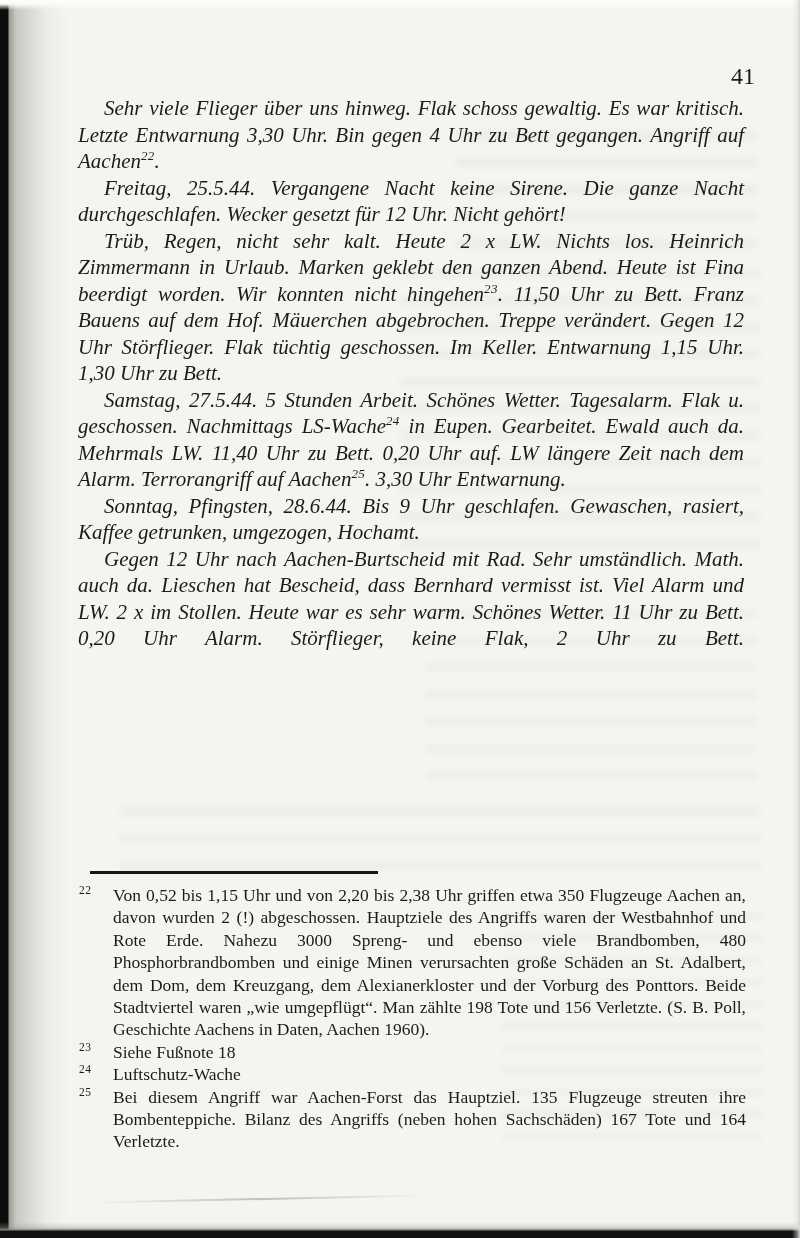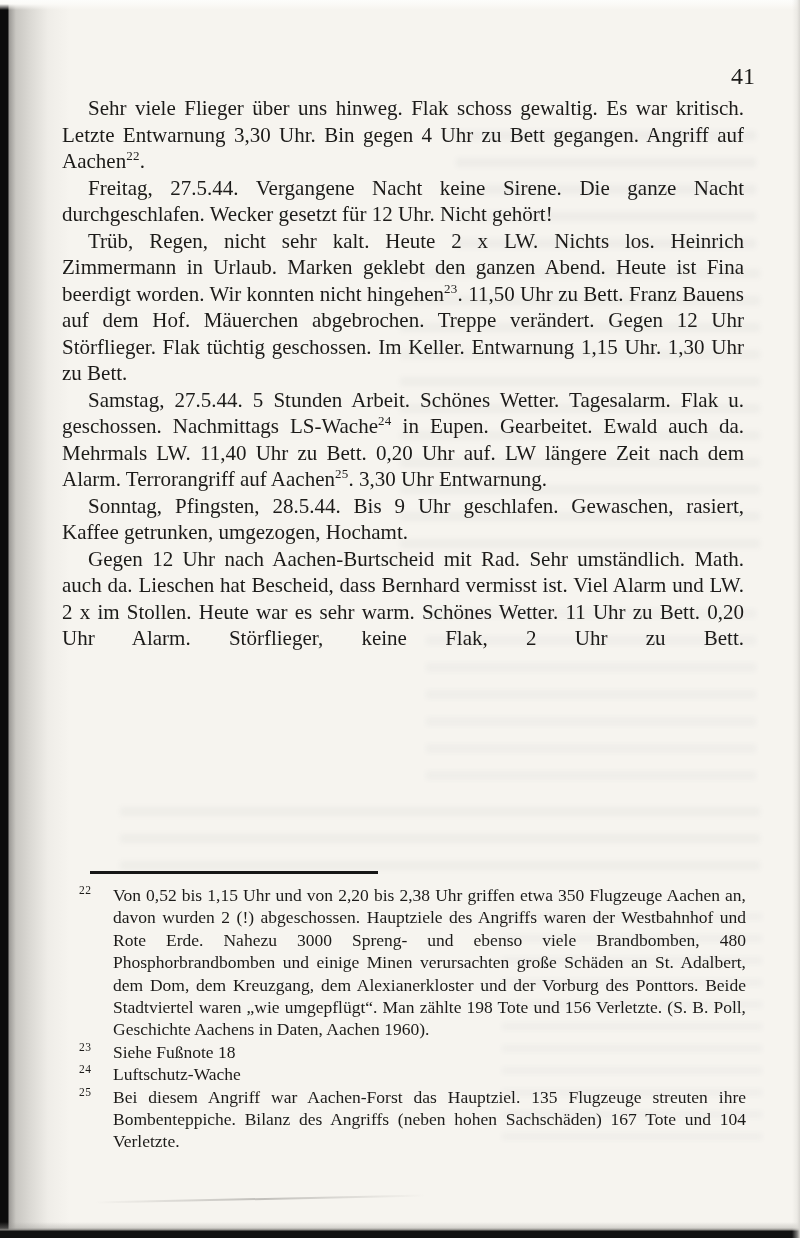--- a/index.html
+++ b/index.html
@@ -60,23 +60,23 @@
     position:absolute; left:95px; top:1198px; width:330px; height:2px; z-index:2;
     background:linear-gradient(90deg, rgba(0,0,0,0), rgba(150,148,144,.55), rgba(0,0,0,0));
     transform:rotate(-1.2deg); pointer-events:none;
   }
   
   .page-number {
     position:absolute; top:64px; right:45px; z-index:5;
     font-size:24px; line-height:1;
   }
   .body-text {
-    position:absolute; top:95px; left:62px; right:56px; z-index:5;
+    position:absolute; top:95px; left:78px; right:56px; z-index:5;
     font-size:21px; line-height:26.5px; text-align:justify;
-    hyphens:auto; -webkit-hyphens:auto;
+    hyphens:auto;font-style:italic; -webkit-hyphens:auto;
   }
   .body-text p { margin:0; text-indent:26px; }
   .body-text p:last-child { text-align-last:justify; }
   .body-text sup {
     font-size:13px; line-height:0; vertical-align:super; letter-spacing:.3px;
   }
   .fn-rule {
     position:absolute; top:871px; left:90px; width:288px; height:3px; z-index:5;
     background:#161616;
   }
@@ -99,32 +99,32 @@
   <div class="bleed b2"></div>
   <div class="bleed b3"></div>
   <div class="bleed b4"></div>
   <div class="bleed b5"></div>
   <div class="crease"></div>
 
   <div class="page-number">41</div>
 
   <div class="body-text">
       <p>Sehr viele Flieger über uns hinweg. Flak schoss gewaltig. Es war kritisch. Letzte Entwarnung 3,30 Uhr. Bin gegen 4 Uhr zu Bett gegangen. Angriff auf Aachen<sup>22</sup>.</p>
-      <p>Freitag, 27.5.44. Vergangene Nacht keine Sirene. Die ganze Nacht durchgeschlafen. Wecker gesetzt für 12 Uhr. Nicht gehört!</p>
+      <p>Freitag, 25.5.44. Vergangene Nacht keine Sirene. Die ganze Nacht durchgeschlafen. Wecker gesetzt für 12 Uhr. Nicht gehört!</p>
       <p>Trüb, Regen, nicht sehr kalt. Heute 2 x LW. Nichts los. Heinrich Zimmermann in Urlaub. Marken geklebt den ganzen Abend. Heute ist Fina beerdigt worden. Wir konnten nicht hingehen<sup>23</sup>. 11,50 Uhr zu Bett. Franz Bauens auf dem Hof. Mäuerchen abgebrochen. Treppe verändert. Gegen 12 Uhr Störflieger. Flak tüchtig geschossen. Im Keller. Entwarnung 1,15 Uhr. 1,30 Uhr zu Bett.</p>
       <p>Samstag, 27.5.44. 5 Stunden Arbeit. Schönes Wetter. Tagesalarm. Flak u. geschossen. Nachmittags LS-Wache<sup>24</sup> in Eupen. Gearbeitet. Ewald auch da. Mehrmals LW. 11,40 Uhr zu Bett. 0,20 Uhr auf. LW längere Zeit nach dem Alarm. Terrorangriff auf Aachen<sup>25</sup>. 3,30 Uhr Entwarnung.</p>
-      <p>Sonntag, Pfingsten, 28.5.44. Bis 9 Uhr geschlafen. Gewaschen, rasiert, Kaffee getrunken, umgezogen, Hochamt.</p>
+      <p>Sonntag, Pfingsten, 28.6.44. Bis 9 Uhr geschlafen. Gewaschen, rasiert, Kaffee getrunken, umgezogen, Hochamt.</p>
       <p>Gegen 12 Uhr nach Aachen-Burtscheid mit Rad. Sehr umständlich. Math. auch da. Lieschen hat Bescheid, dass Bernhard vermisst ist. Viel Alarm und LW. 2 x im Stollen. Heute war es sehr warm. Schönes Wetter. 11 Uhr zu Bett. 0,20 Uhr Alarm. Störflieger, keine Flak, 2 Uhr zu Bett.</p>
     </div>
 
   <div class="fn-rule"></div>
   <div class="footnotes">
       <p class="fn"><sup class="marker">22</sup><span>Von 0,52 bis 1,15 Uhr und von 2,20 bis 2,38 Uhr griffen etwa 350 Flugzeuge Aachen an, davon wurden 2 (!) abgeschossen. Hauptziele des Angriffs waren der Westbahnhof und Rote Erde. Nahezu 3000 Spreng- und ebenso viele Brandbomben, 480 Phosphorbrandbomben und einige Minen verursachten große Schäden an St. Adalbert, dem Dom, dem Kreuzgang, dem Alexianerkloster und der Vorburg des Ponttors. Beide Stadtviertel waren „wie umgepflügt“. Man zählte 198 Tote und 156 Verletzte. (S. B. Poll, Geschichte Aachens in Daten, Aachen 1960).</span></p>
       <p class="fn"><sup class="marker">23</sup><span>Siehe Fußnote 18</span></p>
       <p class="fn"><sup class="marker">24</sup><span>Luftschutz-Wache</span></p>
-      <p class="fn"><sup class="marker">25</sup><span>Bei diesem Angriff war Aachen-Forst das Hauptziel. 135 Flugzeuge streuten ihre Bombenteppiche. Bilanz des Angriffs (neben hohen Sachschäden) 167 Tote und 104 Verletzte.</span></p>
+      <p class="fn"><sup class="marker">25</sup><span>Bei diesem Angriff war Aachen-Forst das Hauptziel. 135 Flugzeuge streuten ihre Bombenteppiche. Bilanz des Angriffs (neben hohen Sachschäden) 167 Tote und 164 Verletzte.</span></p>
     </div>
 
   <div class="edge-left"></div>
   <div class="edge-bottom"></div>
   <div class="edge-top"></div>
   <div class="edge-right"></div>
 </div>
 
 </body></html>

